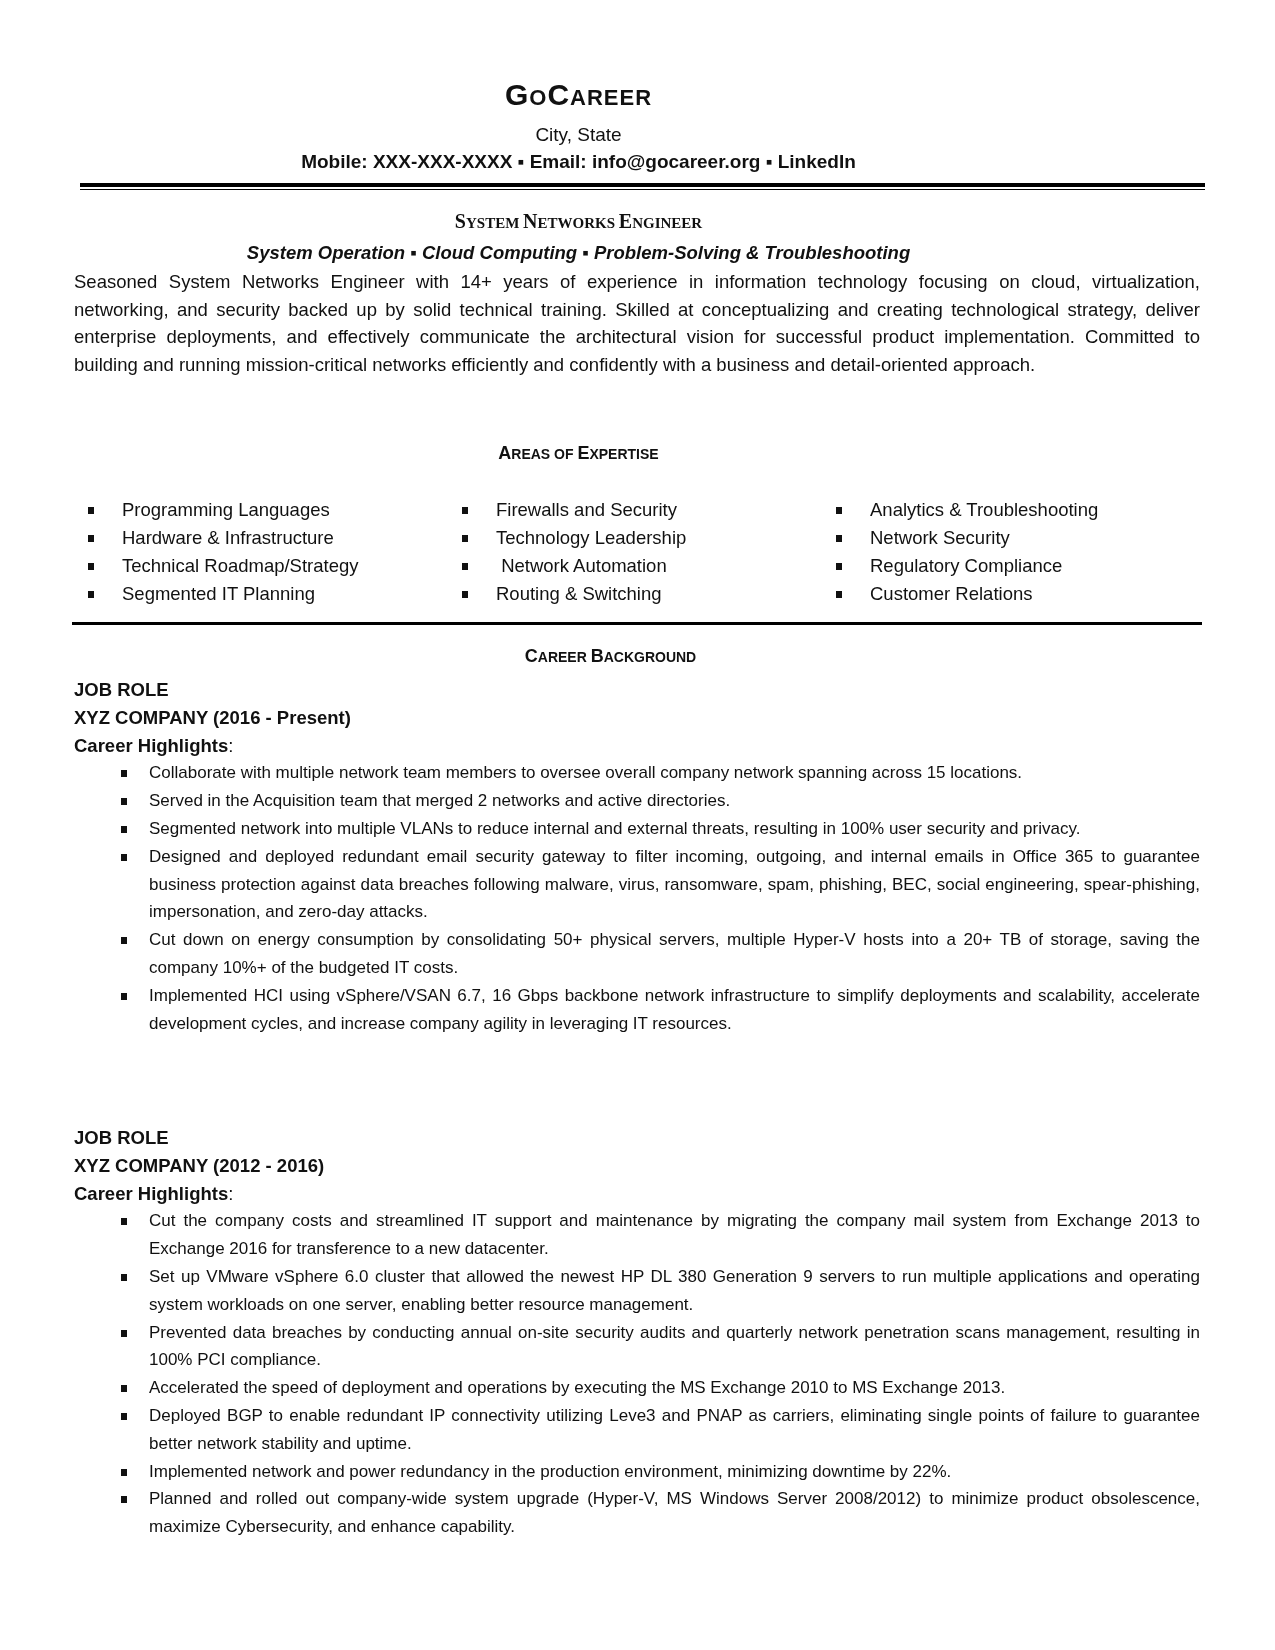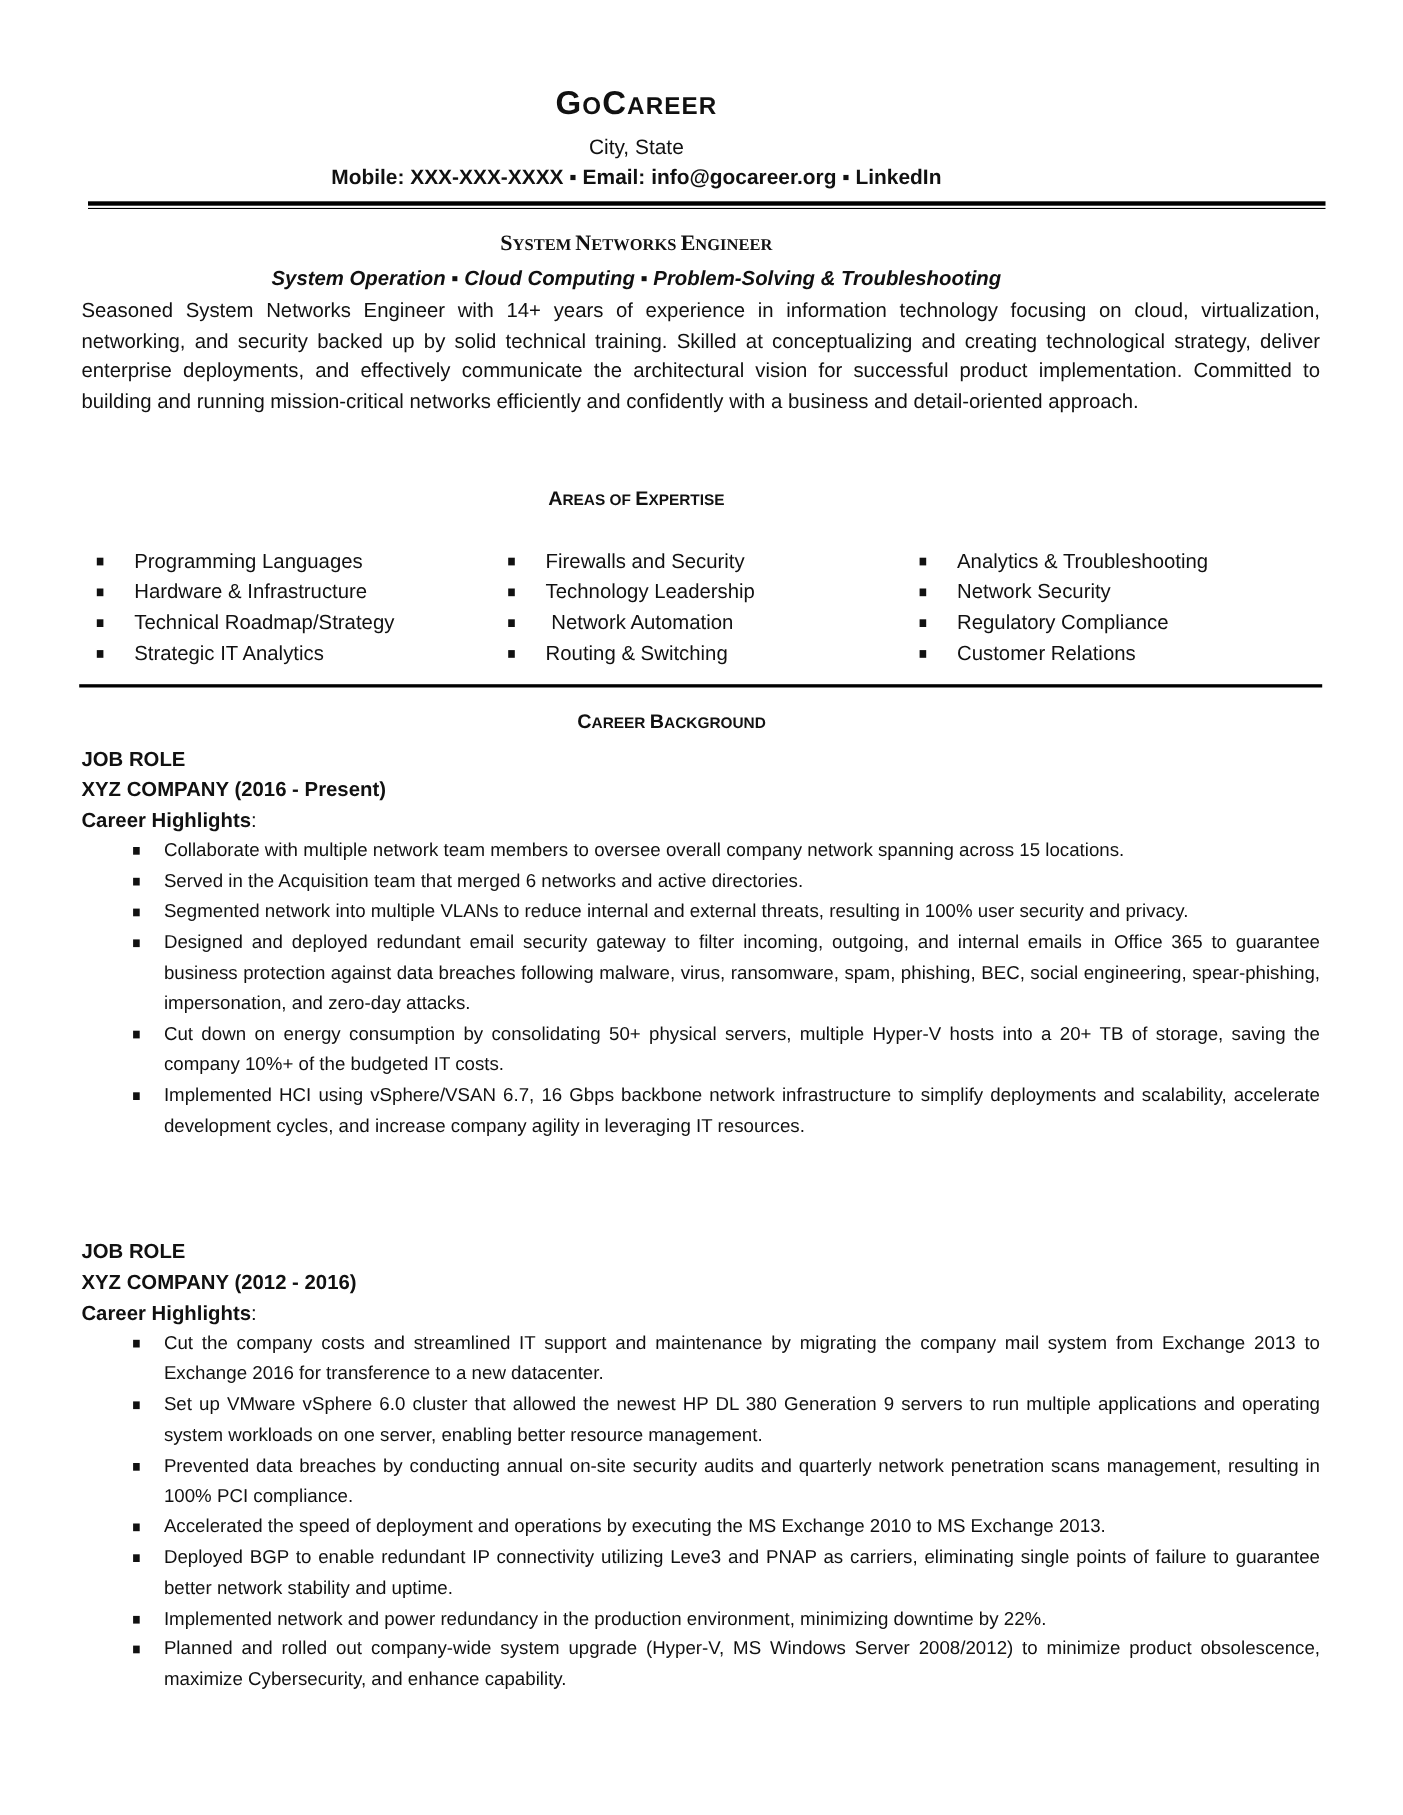--- a/index.html
+++ b/index.html
@@ -94,21 +94,21 @@
       <div class="item">
           <span class="bullet"></span>
           <span>Hardware &amp; Infrastructure</span>
         </div>
       <div class="item">
           <span class="bullet"></span>
           <span>Technical Roadmap/Strategy</span>
         </div>
       <div class="item">
           <span class="bullet"></span>
-          <span>Strategic IT Analytics</span>
+          <span>Segmented IT Planning</span>
         </div>
     </div>
     <div class="exp-col">
       <div class="item">
           <span class="bullet"></span>
           <span>Firewalls and Security</span>
         </div>
       <div class="item">
           <span class="bullet"></span>
           <span>Technology Leadership</span>
@@ -152,21 +152,21 @@
     <div class="line">JOB ROLE</div>
     <div class="line">XYZ COMPANY (2016 - Present)</div>
     <div class="line"><span>Career Highlights</span><span style="font-weight:normal">:</span></div>
     <ul>
       <li>
           <span class="bullet"></span>
           <span class="txt">Collaborate with multiple network team members to oversee overall company network spanning across 15 locations.</span>
         </li>
       <li>
           <span class="bullet"></span>
-          <span class="txt">Served in the Acquisition team that merged 6 networks and active directories.</span>
+          <span class="txt">Served in the Acquisition team that merged 2 networks and active directories.</span>
         </li>
       <li>
           <span class="bullet"></span>
           <span class="txt">Segmented network into multiple VLANs to reduce internal and external threats, resulting in 100% user security and privacy.</span>
         </li>
       <li>
           <span class="bullet"></span>
           <span class="txt">Designed and deployed redundant email security gateway to filter incoming, outgoing, and internal emails in Office 365 to guarantee business protection against data breaches following malware, virus, ransomware, spam, phishing, BEC, social engineering, spear-phishing, impersonation, and zero-day attacks.</span>
         </li>
       <li>

